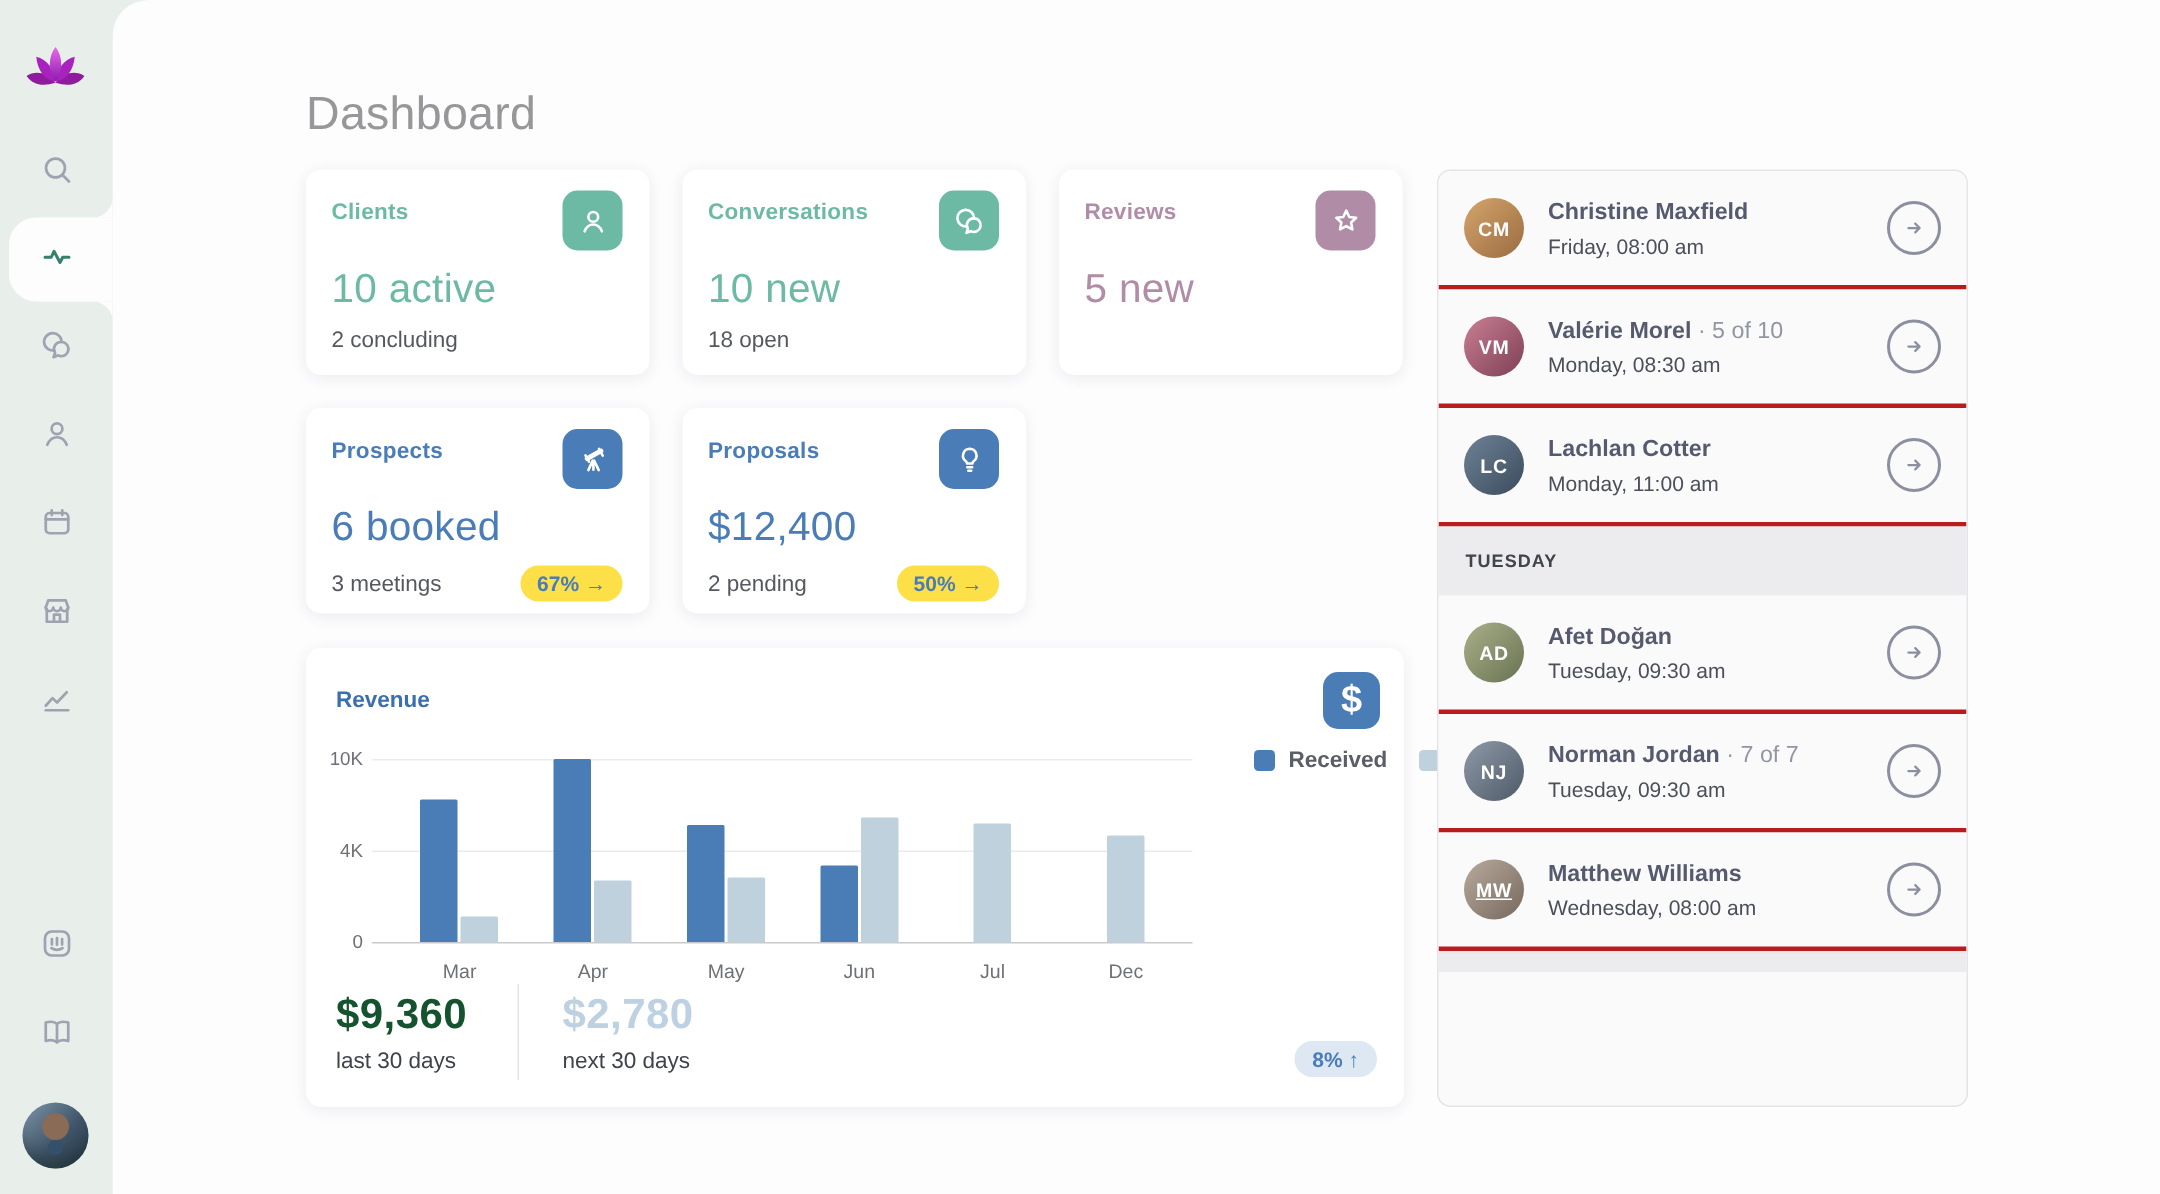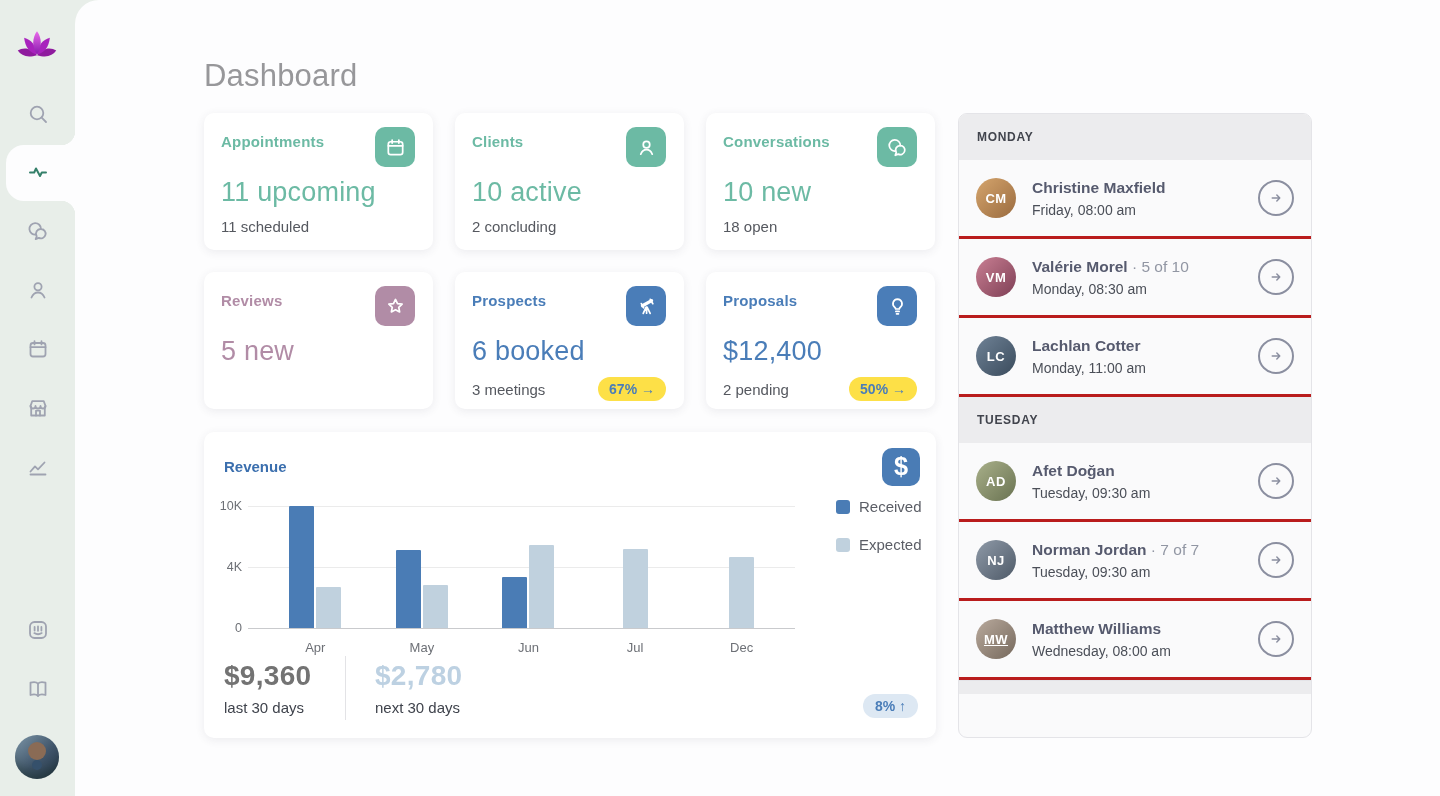--- a/index.html
+++ b/index.html
@@ -48,26 +48,26 @@
   .rev-title { position:absolute; left:20px; top:26px; font-size:15px; font-weight:bold; color:#3b6fae; }
   .dollar-btn { position:absolute; right:16px; top:16px; width:38px; height:38px; border-radius:10px; background:#4a7cb5;
     display:flex; align-items:center; justify-content:center; color:#fff; border:none; cursor:pointer; }
   .gridline { position:absolute; left:44px; width:547px; height:1px; background:#ebebeb; }
   .gridline.zero { background:#c9cacd; }
   .ytick { position:absolute; left:0; width:38px; text-align:right; font-size:12.5px; color:#6d7076; transform:translateY(-50%); }
   .plot { position:absolute; left:58px; top:74px; width:533px; height:122px; display:flex; justify-content:space-around; align-items:flex-end; }
   .bar-group { position:relative; width:52px; height:122px; display:flex; align-items:flex-end; justify-content:center; gap:2px; }
   .bar { width:25px; border-radius:1px 1px 0 0; }
   .x-label { position:absolute; left:0; right:0; bottom:-27px; text-align:center; font-size:13px; color:#6d7076; }
-  .legend { position:absolute; left:632px; top:66px; display:flex; flex-direction:column; gap:21px; }
+  .legend { position:absolute; left:632px; top:66px; display:flex; flex-direction:row; gap:21px;font-weight:bold; }
   .legend-item { display:flex; align-items:center; gap:9px; font-size:15px; color:#5b5e66; }
   .legend-swatch { width:14px; height:14px; border-radius:3px; }
   .rev-stat { position:absolute; top:228px; }
   .rev-amount { font-size:28px; font-weight:bold; letter-spacing:.3px; }
-  .rev-amount.primary { color:#737373; }
+  .rev-amount.primary { color:#14532d; }
   .rev-amount.muted { color:#bdd1e2; }
   .rev-label { margin-top:7px; font-size:15px; color:#3f434c; }
   .rev-divider { position:absolute; left:141px; top:224px; width:1px; height:64px; background:#e3e3e6; }
   .trend-badge { position:absolute; right:18px; top:262px; background:#dde8f3; color:#4a7db8; font-size:14px; font-weight:bold;
     padding:4px 12px; border-radius:13px; }
 
   
   .schedule { position:absolute; left:883px; top:113px; width:354px; height:625px; background:#fafafb;
     border:1px solid #e4e4e8; border-radius:9px; overflow:hidden; }
   .day-header { height:46px; background:#ececee; display:flex; align-items:center; padding:0 18px;
@@ -167,33 +167,20 @@
         </div>
       </div>
     <div class="user-avatar"></div>
   </aside>
 
   <main class="main">
     <h1 class="page-title">Dashboard</h1>
 
     <section class="stat-grid" id="stat-grid">
         <div class="stat-card">
-    <div class="card-title" style="color: rgb(108, 186, 164);">Appointments</div>
-    <div class="card-icon" style="background: rgb(108, 186, 164);">
-            <svg viewBox="0 0 24 24" fill="none" stroke="currentColor" stroke-width="1.8" stroke-linecap="round" stroke-linejoin="round">
-              <rect x="4.5" y="6" width="15" height="13.5" rx="2.5"></rect>
-              <path d="M8.5 4.2v3.2M15.5 4.2v3.2M4.5 10.2h15"></path>
-            </svg>
-          </div>
-    <div class="card-value" style="color: rgb(108, 186, 164);">11 upcoming</div>
-    <div class="card-subrow">
-      <div class="card-subtext">11 scheduled</div>
-    </div>
-  </div>
-        <div class="stat-card">
     <div class="card-title" style="color: rgb(108, 186, 164);">Clients</div>
     <div class="card-icon" style="background: rgb(108, 186, 164);">
             <svg viewBox="0 0 24 24" fill="none" stroke="currentColor" stroke-width="1.8" stroke-linecap="round" stroke-linejoin="round">
               <circle cx="12" cy="9" r="3.4"></circle>
               <path d="M6 19c1.3-3.2 3.3-4.7 6-4.7s4.7 1.5 6 4.7"></path>
             </svg>
           </div>
     <div class="card-value" style="color: rgb(108, 186, 164);">10 active</div>
     <div class="card-subrow">
       <div class="card-subtext">2 concluding</div>
@@ -262,20 +249,25 @@
       </button>
       <div id="chart">
           <div class="gridline zero" style="top: 196px;"></div>
           <div class="ytick" style="top: 196px;">0</div>
           <div class="gridline" style="top: 135px;"></div>
           <div class="ytick" style="top: 135px;">4K</div>
           <div class="gridline" style="top: 74px;"></div>
           <div class="ytick" style="top: 74px;">10K</div>
           <div class="plot">
             <div class="bar-group">
+              <div class="bar" style="height: 95px; background: rgb(74, 124, 181);"></div>
+              <div class="bar" style="height: 17px; background: rgb(192, 209, 222);"></div>
+              <div class="x-label">Mar</div>
+            </div>
+            <div class="bar-group">
               <div class="bar" style="height: 122px; background: rgb(74, 124, 181);"></div>
               <div class="bar" style="height: 41px; background: rgb(192, 209, 222);"></div>
               <div class="x-label">Apr</div>
             </div>
             <div class="bar-group">
               <div class="bar" style="height: 78px; background: rgb(74, 124, 181);"></div>
               <div class="bar" style="height: 43px; background: rgb(192, 209, 222);"></div>
               <div class="x-label">May</div>
             </div>
             <div class="bar-group">
@@ -309,21 +301,20 @@
       </div>
       <div class="rev-divider"></div>
       <div class="rev-stat" style="left:171px;">
         <div class="rev-amount muted">$2,780</div>
         <div class="rev-label">next 30 days</div>
       </div>
       <div class="trend-badge">8% ↑</div>
     </section>
 
     <aside class="schedule" id="schedule">
-        <div class="day-header">MONDAY</div>
         <div class="sched-row">
     <div class="sched-avatar" style="background: linear-gradient(135deg, rgb(213, 165, 109), rgb(154, 107, 63));">CM</div>
     <div class="sched-text">
       <div class="sched-nameline"><span class="sched-name">Christine Maxfield</span><span class="sched-meta"></span></div>
       <div class="sched-time">Friday, 08:00 am</div>
     </div>
     <button class="arrow-btn">
       <svg viewBox="0 0 24 24" fill="none" stroke="currentColor" stroke-width="1.8" stroke-linecap="round" stroke-linejoin="round">
               <path d="M7.5 12h9M13 8.5 16.5 12 13 15.5"></path>
             </svg>

